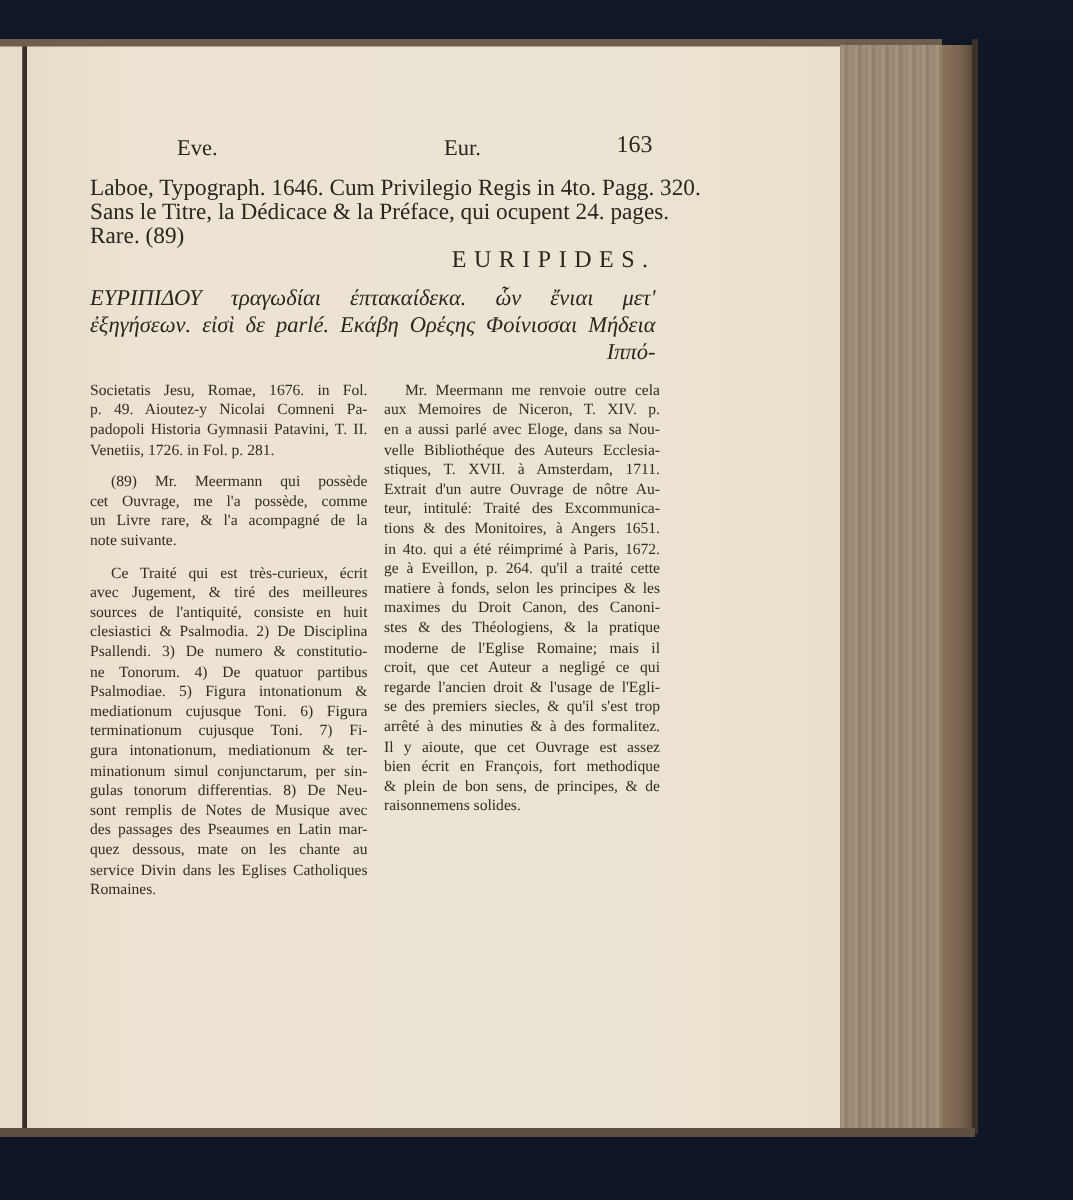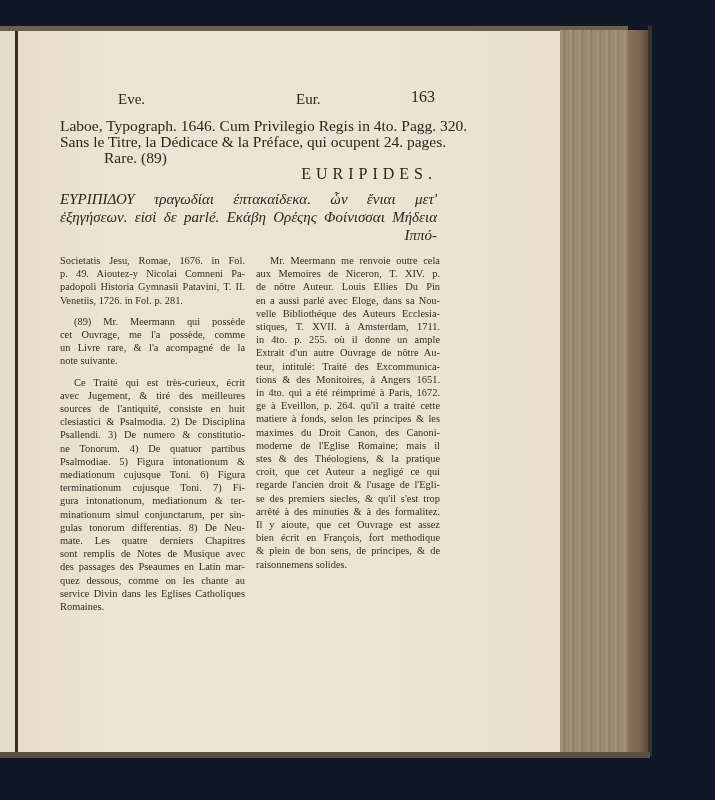--- a/index.html
+++ b/index.html
@@ -29,21 +29,21 @@
   .cover-rim { position:absolute; left:648px; top:26px; width:4px; height:730px; background:#3b3128; }
 
   .text { position:absolute; color:#2a2520; }
   .running-head { position:absolute; top:88px; left:60px; width:375px; height:22px; font-size:15px; }
   .rh-left { position:absolute; left:58px; top:3px; }
   .rh-center { position:absolute; left:236px; top:3px; }
   .rh-right { position:absolute; right:0; top:0; font-size:16px; }
 
   .intro { position:absolute; left:60px; top:118px; width:377px; font-size:15.5px; line-height:16px; text-align:justify; }
   .intro .line { display:block; white-space:nowrap; text-align:justify; text-align-last:justify; }
-  .intro .line.last { text-align-last:left;margin-left:44px; }
+  .intro .line.last { text-align-last:left; }
 
   .section-title { position:absolute; left:60px; top:165px; width:377px; text-align:right; font-size:16px; letter-spacing:5px; }
   .greek { position:absolute; left:60px; top:190px; width:377px; font-size:15px; line-height:18px; font-style:italic; }
   .greek .line { display:block; white-space:nowrap; text-align:justify; text-align-last:justify; }
   .greek .right { text-align:left; text-align-last:right; }
 
   .col { position:absolute; top:254px; width:185px; font-size:10.4px; line-height:13.2px; color:#332b24; }
   .col-left { left:60px; }
   .col-right { left:256px; width:184px; }
   .col .line { display:block; white-space:nowrap; text-align:justify; text-align-last:justify; overflow:hidden; }
@@ -101,45 +101,42 @@
   <span class="line">sources de l'antiquité, consiste en huit</span>
   <span class="line">clesiastici &amp; Psalmodia.  2) De Disciplina</span>
   <span class="line">Psallendi.  3) De numero &amp; constitutio-</span>
   <span class="line">ne Tonorum.  4) De quatuor partibus</span>
   <span class="line">Psalmodiae.  5) Figura intonationum &amp;</span>
   <span class="line">mediationum cujusque Toni.  6) Figura</span>
   <span class="line">terminationum cujusque Toni.  7) Fi-</span>
   <span class="line">gura intonationum, mediationum &amp; ter-</span>
   <span class="line">minationum simul conjunctarum, per sin-</span>
   <span class="line">gulas tonorum differentias.  8) De Neu-</span>
-  <span class="line">mate.  Les quatre derniers Chapitres</span>
   <span class="line">sont remplis de Notes de Musique avec</span>
   <span class="line">des passages des Pseaumes en Latin mar-</span>
-  <span class="line">quez dessous, comme on les chante au</span>
+  <span class="line">quez dessous, mate on les chante au</span>
   <span class="line">service Divin dans les Eglises Catholiques</span>
   <span class="line last">Romaines.</span>
 </div>
 
 <div class="col col-right text">
   <span class="line indent">Mr. Meermann me renvoie outre cela</span>
   <span class="line">aux Memoires de Niceron, T. XIV. p.</span>
-  <span class="line">de nôtre Auteur.  Louis Ellies Du Pin</span>
   <span class="line">en a aussi parlé avec Eloge, dans sa Nou-</span>
   <span class="line">velle Bibliothéque des Auteurs Ecclesia-</span>
   <span class="line">stiques, T. XVII. à Amsterdam, 1711.</span>
-  <span class="line">in 4to. p. 255. où il donne un ample</span>
   <span class="line">Extrait d'un autre Ouvrage de nôtre Au-</span>
   <span class="line">teur, intitulé: Traité des Excommunica-</span>
   <span class="line">tions &amp; des Monitoires, à Angers 1651.</span>
   <span class="line">in 4to. qui a été réimprimé à Paris, 1672.</span>
   <span class="line">ge à Eveillon, p. 264. qu'il a traité cette</span>
   <span class="line">matiere à fonds, selon les principes &amp; les</span>
   <span class="line">maximes du Droit Canon, des Canoni-</span>
+  <span class="line">stes &amp; des Théologiens, &amp; la pratique</span>
   <span class="line">moderne de l'Eglise Romaine; mais il</span>
-  <span class="line">stes &amp; des Théologiens, &amp; la pratique</span>
   <span class="line">croit, que cet Auteur a negligé ce qui</span>
   <span class="line">regarde l'ancien droit &amp; l'usage de l'Egli-</span>
   <span class="line">se des premiers siecles, &amp; qu'il s'est trop</span>
   <span class="line">arrêté à des minuties &amp; à des formalitez.</span>
   <span class="line">Il y aioute, que cet Ouvrage est assez</span>
   <span class="line">bien écrit en François, fort methodique</span>
   <span class="line">&amp; plein de bon sens, de principes, &amp; de</span>
   <span class="line last">raisonnemens solides.</span>
 </div>
 

